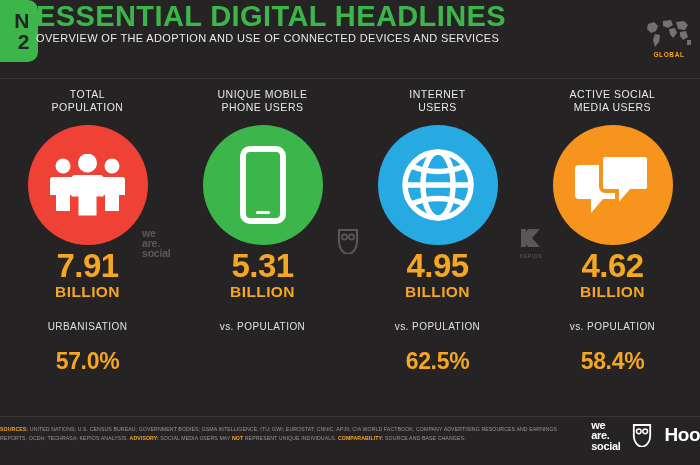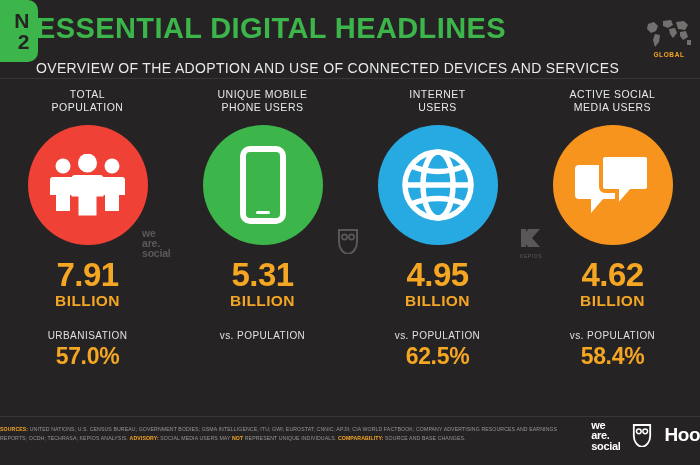--- a/index.html
+++ b/index.html
@@ -30,35 +30,35 @@
   .date-badge span {
     color: #262324;
     font-weight: bold;
     font-size: 21px;
     line-height: 21px;
     letter-spacing: -0.5px;
   }
 
   .title-block {
     position: absolute;
-    left: 36px; top: 12px;
+    left: 36px; top: 0;
   }
   .main-title {
     color: #3cb54a;
     font-size: 29px;
     font-weight: bold;
     letter-spacing: 0.4px;
     line-height: 32px;
     white-space: nowrap;
   }
   .subtitle {
     color: #e9e9e9;
-    font-size: 14px;
+    font-size: 11px;
     letter-spacing: 0.35px;
-    margin-top: 16px;
+    margin-top: 0;
     white-space: nowrap;
   }
 
   .globe-logo {
     position: absolute;
     right: 4px; top: 16px;
     width: 54px; height: 52px;
     display: flex; flex-direction: column;
     align-items: center; justify-content: flex-start;
   }
@@ -105,21 +105,21 @@
     margin-top: 11px;
     display: flex;
     align-items: center;
     justify-content: center;
   }
   .big-number {
     color: #f5a623;
     font-size: 33px;
     font-weight: bold;
     letter-spacing: -0.5px;
-    margin-top: 13px;
+    margin-top: 4px;
     line-height: 34px;
   }
   .unit {
     color: #f5a623;
     font-size: 15.5px;
     font-weight: bold;
     letter-spacing: 0.4px;
     line-height: 17px;
     text-align: right;
   }
@@ -127,21 +127,21 @@
     color: #e0e0e0;
     font-size: 10px;
     letter-spacing: 0.45px;
     margin-top: 21px;
   }
   .sub-value {
     color: #f5a623;
     font-size: 23px;
     font-weight: bold;
     letter-spacing: -0.3px;
-    margin-top: 2px;
+    margin-top: 16px;
     line-height: 26px;
   }
 
   
   .wm { position: absolute; opacity: 0.30; }
   .wm-was {
     left: 142px; top: 228px;
     color: #cfcfcf;
     font-size: 10.5px;
     font-weight: bold;

